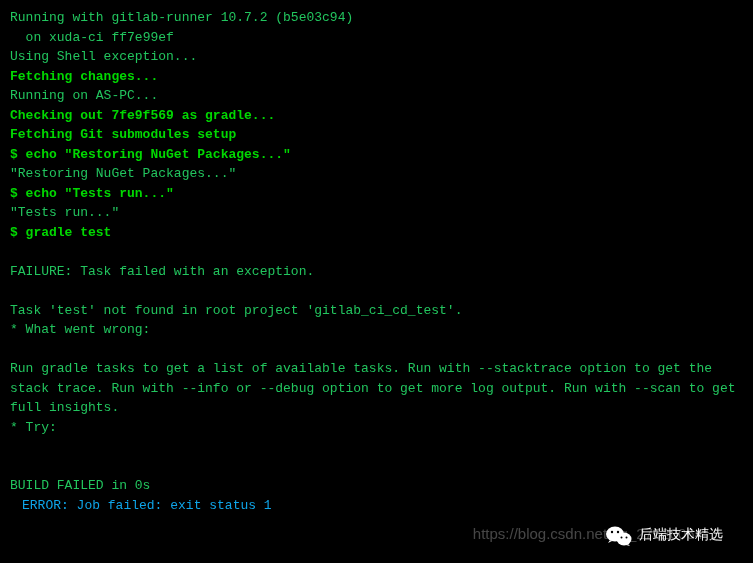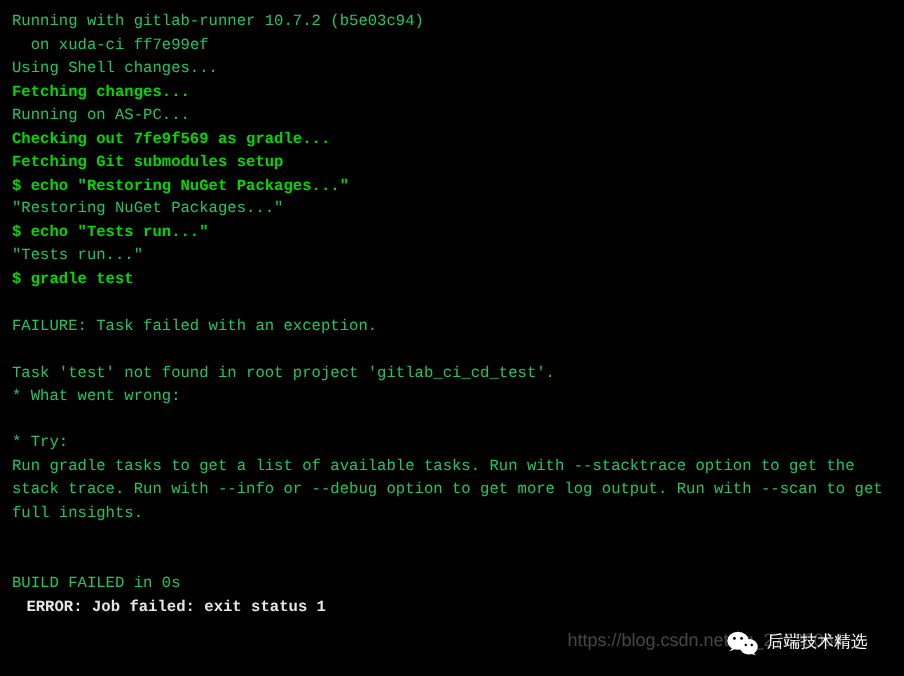--- a/index.html
+++ b/index.html
@@ -24,22 +24,22 @@
       word-wrap: break-word;
     }
     .white {
       color: #22c55e;
     }
     .green {
       color: #00d800;
       font-weight: bold;
     }
     .red {
-      color: #e5e5e5;
-      font-weight: bold;
+      color: #0ea5e9;
+      font-weight: normal;
       padding-left: 12px;
     }
     .watermark-url {
       position: absolute;
       bottom: 18px;
       right: 50px;
       color: rgba(200, 200, 200, 0.35);
       font-size: 15px;
       font-family: sans-serif;
       pointer-events: none;
@@ -67,38 +67,38 @@
       font-family: 'Microsoft YaHei', sans-serif;
       font-weight: 500;
     }
   </style>
 </head>
 <body>
 
 <div id="terminal-container">
     <div class="line white">Running with gitlab-runner 10.7.2 (b5e03c94)</div>
     <div class="line white">  on xuda-ci ff7e99ef</div>
-    <div class="line white">Using Shell changes...</div>
+    <div class="line white">Using Shell exception...</div>
     <div class="line green">Fetching changes...</div>
     <div class="line white">Running on AS-PC...</div>
     <div class="line green">Checking out 7fe9f569 as gradle...</div>
     <div class="line green">Fetching Git submodules setup</div>
     <div class="line green">$ echo "Restoring NuGet Packages..."</div>
     <div class="line white">"Restoring NuGet Packages..."</div>
     <div class="line green">$ echo "Tests run..."</div>
     <div class="line white">"Tests run..."</div>
     <div class="line green">$ gradle test</div>
     <div class="line white">&nbsp;</div>
     <div class="line white">FAILURE: Task failed with an exception.</div>
     <div class="line white">&nbsp;</div>
     <div class="line white">Task 'test' not found in root project 'gitlab_ci_cd_test'.</div>
     <div class="line white">* What went wrong:</div>
     <div class="line white">&nbsp;</div>
+    <div class="line white">Run gradle tasks to get a list of available tasks. Run with --stacktrace option to get the stack trace. Run with --info or --debug option to get more log output. Run with --scan to get full insights.</div>
     <div class="line white">* Try:</div>
-    <div class="line white">Run gradle tasks to get a list of available tasks. Run with --stacktrace option to get the stack trace. Run with --info or --debug option to get more log output. Run with --scan to get full insights.</div>
     <div class="line white">&nbsp;</div>
     <div class="line white">&nbsp;</div>
     <div class="line white">BUILD FAILED in 0s</div>
     <div class="line red">ERROR: Job failed: exit status 1</div>
   </div>
 
 <div class="watermark-url">https://blog.csdn.net/qq_27520064</div>
 
 <div class="watermark-badge">
   <span class="wechat-icon">

